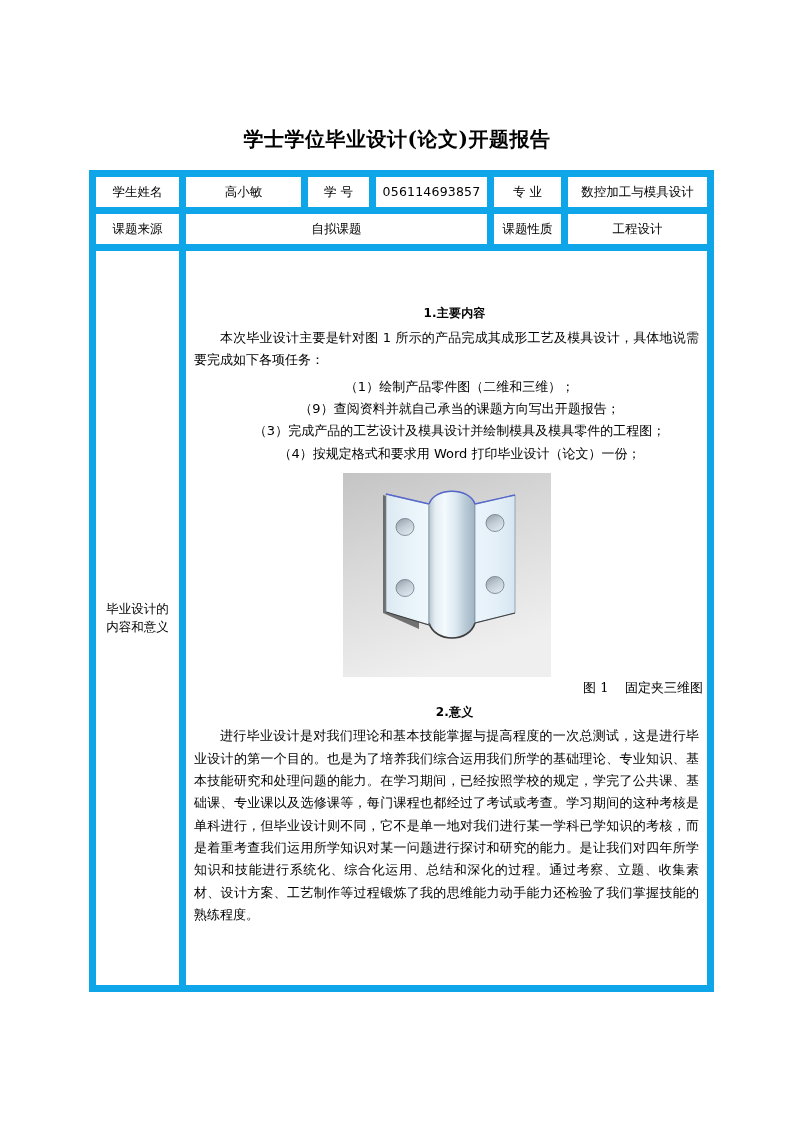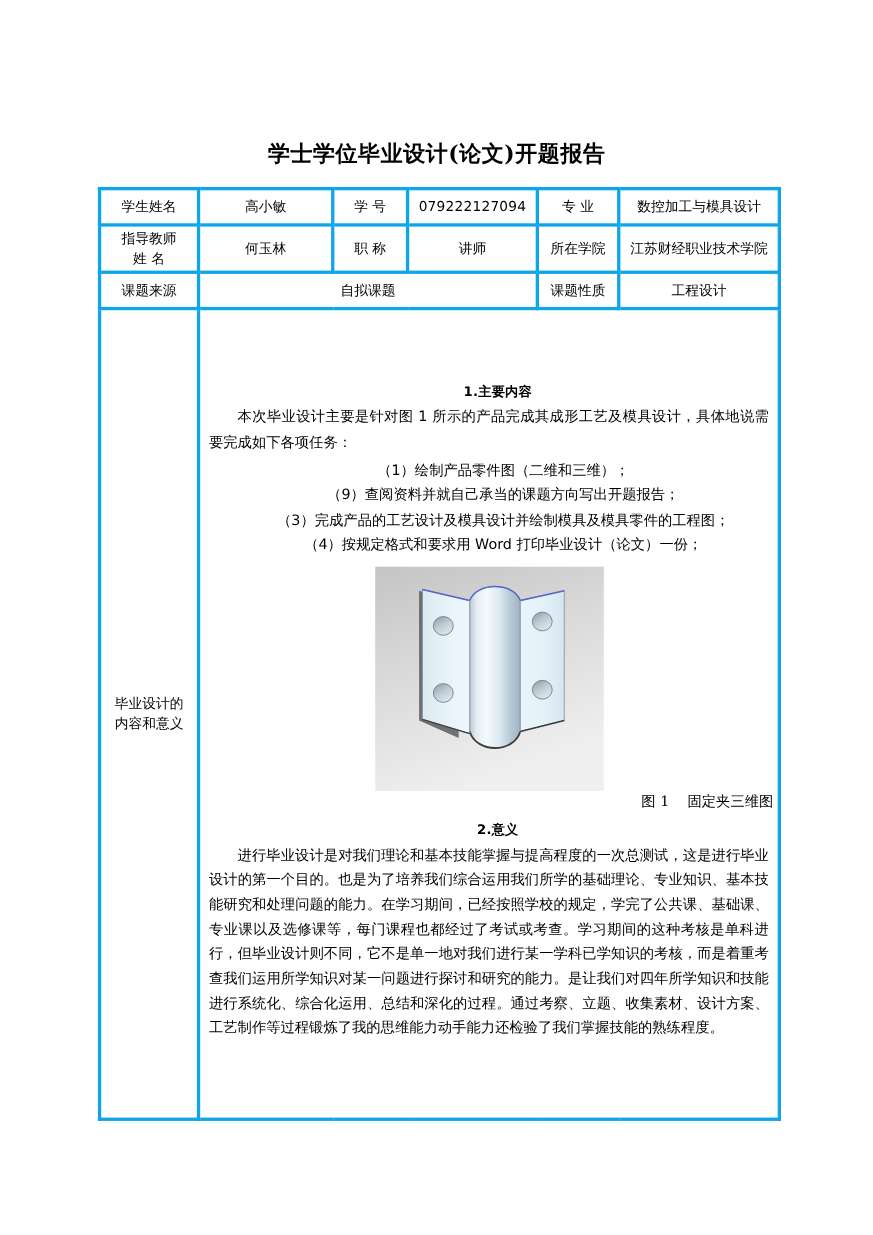--- a/index.html
+++ b/index.html
@@ -38,21 +38,21 @@
   
   .doc-table {
     position: absolute;
     left: 89px;
     top: 170px;
     width: 618px;
     border-collapse: collapse;
     table-layout: fixed;
   }
   .doc-table td {
-    border: 3px solid #0ea5e9;
+    border: 7px solid #0ea5e9;
     padding: 2px 4px;
     font-size: 12.5px;
     line-height: 1.45;
     text-align: center;
     vertical-align: middle;
     font-family: "DejaVu Sans", "Liberation Sans", sans-serif;
   }
 
   .r-info td { height: 26px; }
   .r-teacher td { height: 34px; }
@@ -141,36 +141,25 @@
       <col style="width:118px">
       <col style="width:74px">
       <col style="width:146px">
     </colgroup>
     <tbody>
 
       <tr class="r-info">
         <td class="label-cell">学生姓名</td>
         <td>高小敏</td>
         <td>学  号</td>
-        <td class="num-cell">079222127094</td>
+        <td class="num-cell">056114693857</td>
         <td>专  业</td>
         <td>数控加工与模具设计</td>
       </tr>
 
-      <tr class="r-teacher">
-        <td class="label-cell two-line">
-          <div>指导教师</div>
-          <div>姓    名</div>
-        </td>
-        <td>何玉林</td>
-        <td>职  称</td>
-        <td>讲师</td>
-        <td>所在学院</td>
-        <td>江苏财经职业技术学院</td>
-      </tr>
 
       <tr class="r-src">
         <td class="label-cell">课题来源</td>
         <td colspan="3">自拟课题</td>
         <td>课题性质</td>
         <td>工程设计</td>
       </tr>
 
 
       <tr>

